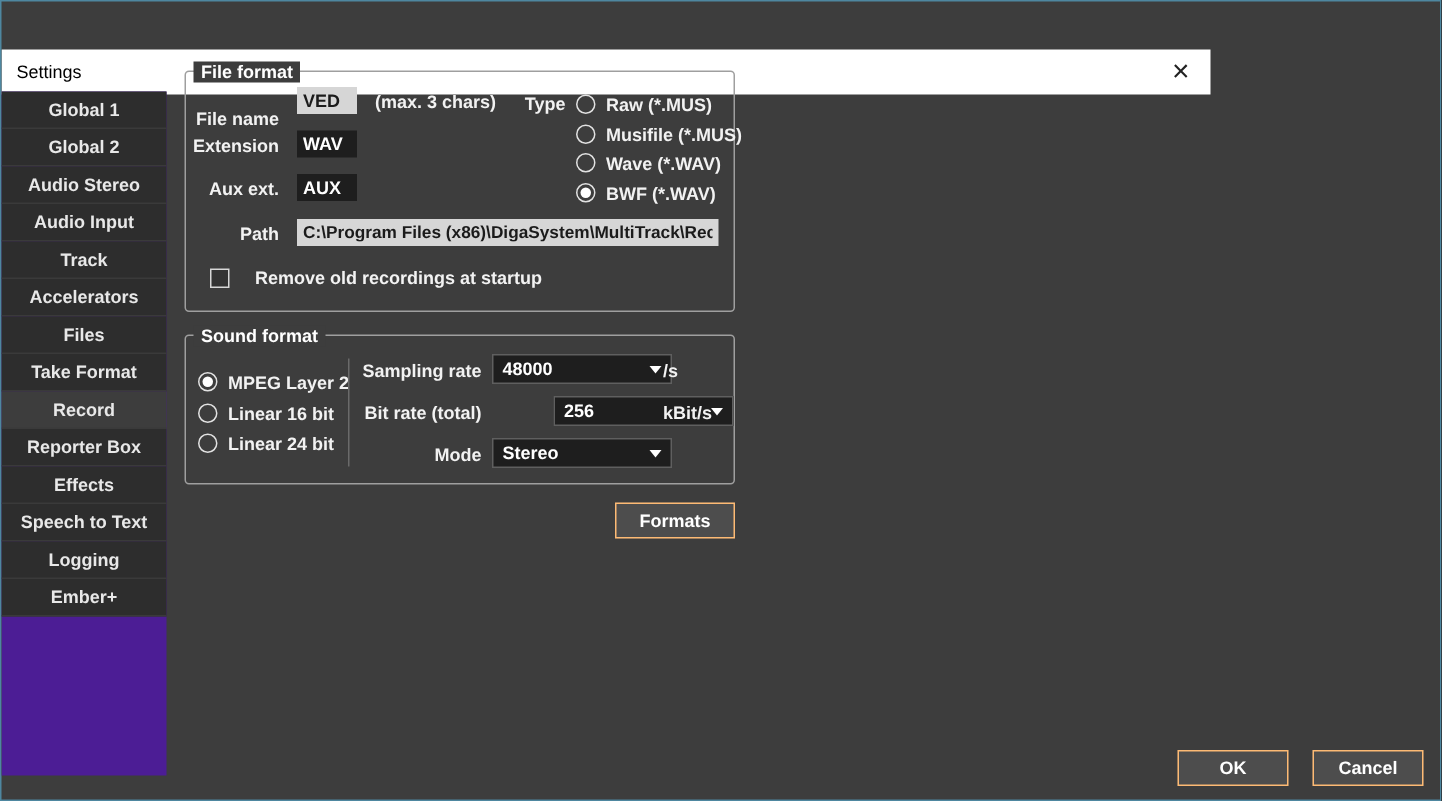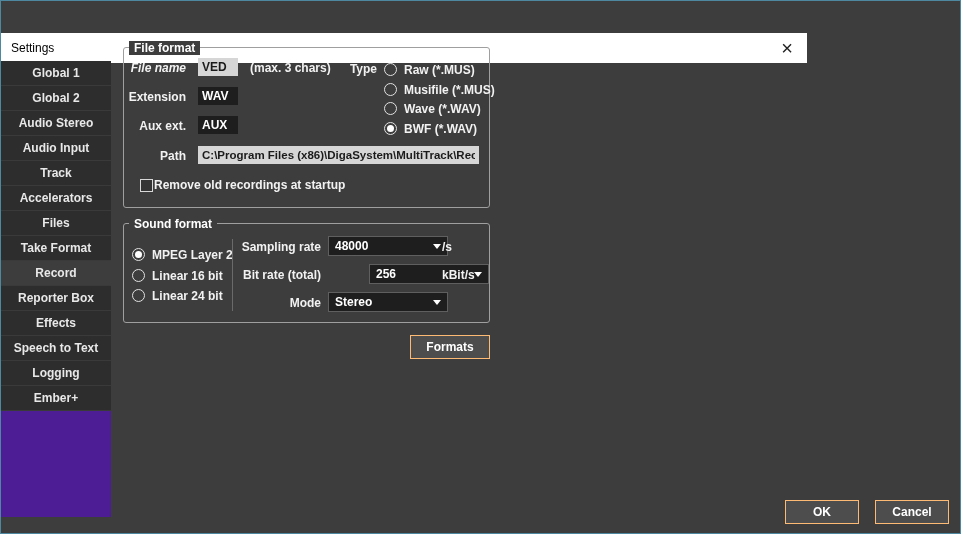--- a/index.html
+++ b/index.html
@@ -70,21 +70,21 @@
   .radio{
     width:13px; height:13px; border:1px solid #e2e2e2; border-radius:50%;
     background:#3d3d3d; position:relative; flex:0 0 auto;
   }
   .radio.checked::after{
     content:""; position:absolute; left:2px; top:2px;
     width:7px; height:7px; border-radius:50%; background:#ffffff;
   }
   .rlabel{ font-size:12px; font-weight:600; color:#f2f2f2; white-space:nowrap; }
 
-  .check-row{ position:absolute; display:flex; align-items:center; gap:1px; cursor:pointer;justify-content:flex-end; }
+  .check-row{ position:absolute; display:flex; align-items:center; gap:17px; cursor:pointer;justify-content:flex-end; }
   .checkbox{
     width:13px; height:13px; border:1px solid #d8d8d8; background:#343434; flex:0 0 auto;
   }
 
   
   .dropdown{
     position:absolute; width:120px; height:20px; background:#1e1e1e;
     border:1px solid #5f5f5f; color:#fff; font-size:12px; font-weight:600;
     display:flex; align-items:center; padding-left:6px; cursor:pointer;
   }
@@ -132,21 +132,21 @@
     <div class="side-item">Reporter Box</div>
     <div class="side-item">Effects</div>
     <div class="side-item">Speech to Text</div>
     <div class="side-item">Logging</div>
     <div class="side-item">Ember+</div>
   </div>
 
   <div class="group" id="group-file"></div>
   <span class="group-caption" id="cap-file">File format</span>
 
-  <span class="lbl r" style="left:112px; top:60px; width:73px;font-style:italic;">File name</span>
+  <span class="lbl r" style="left:112px; top:71px; width:73px;">File name</span>
   <input class="tinput light" style="left: 197px; top: 57px; width: 40px;" value="VED">
   <span class="lbl" style="left:249px; top:60px;">(max. 3 chars)</span>
 
   <span class="lbl r" style="left:330px; top:61px; width:46px;">Type</span>
 
   <div class="radio-row" style="left:383px; top:61px;">
     <span class="radio"></span>
     <span class="rlabel">Raw (*.MUS)</span>
   </div>
   <div class="radio-row" style="left:383px; top:81px;">

